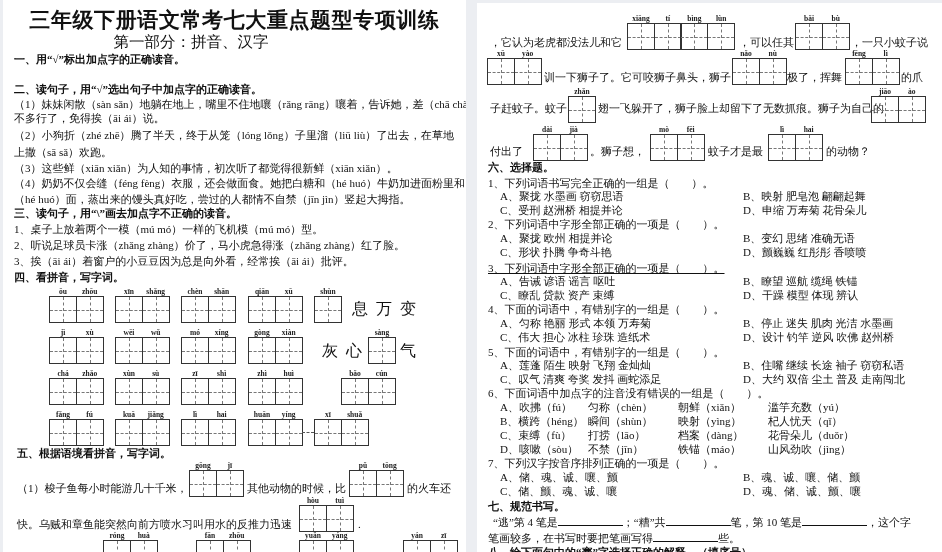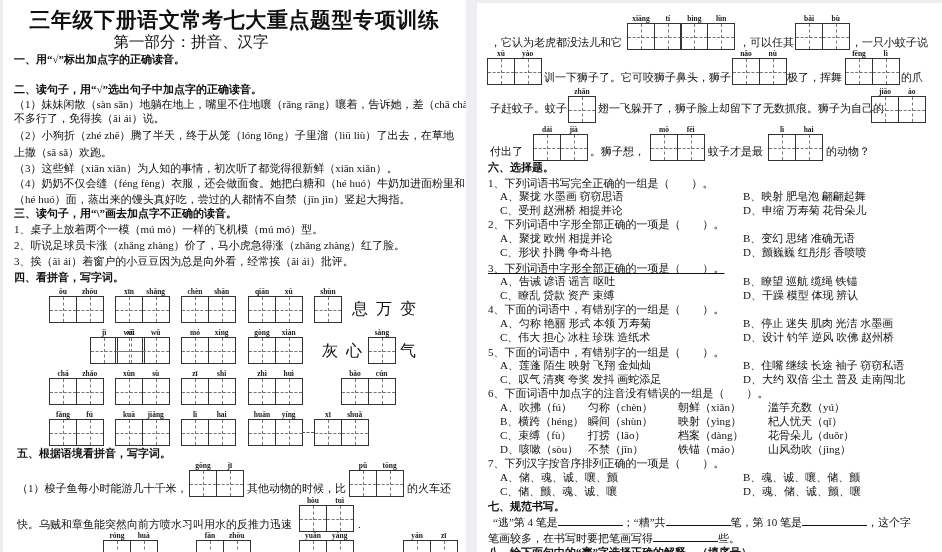--- a/index.html
+++ b/index.html
@@ -80,21 +80,21 @@
         <span class="py">xū</span>
       </div>
   </div>
   <div class="grp" style="left:311px;top:296px;">
     <div class="cell">
         <span class="py">shùn</span>
       </div>
   </div>
   <div class="abs big" style="left:349px;top:300px;">息万变</div>
 
-  <div class="grp" style="left:46px;top:337px;margin-left:41px;">
+  <div class="grp" style="left:46px;top:337px;">
     <div class="cell">
         <span class="py">jì</span>
       </div>
     <div class="cell">
         <span class="py">xù</span>
       </div>
   </div>
   <div class="grp" style="left:112px;top:337px;">
     <div class="cell">
         <span class="py">wēi</span>

